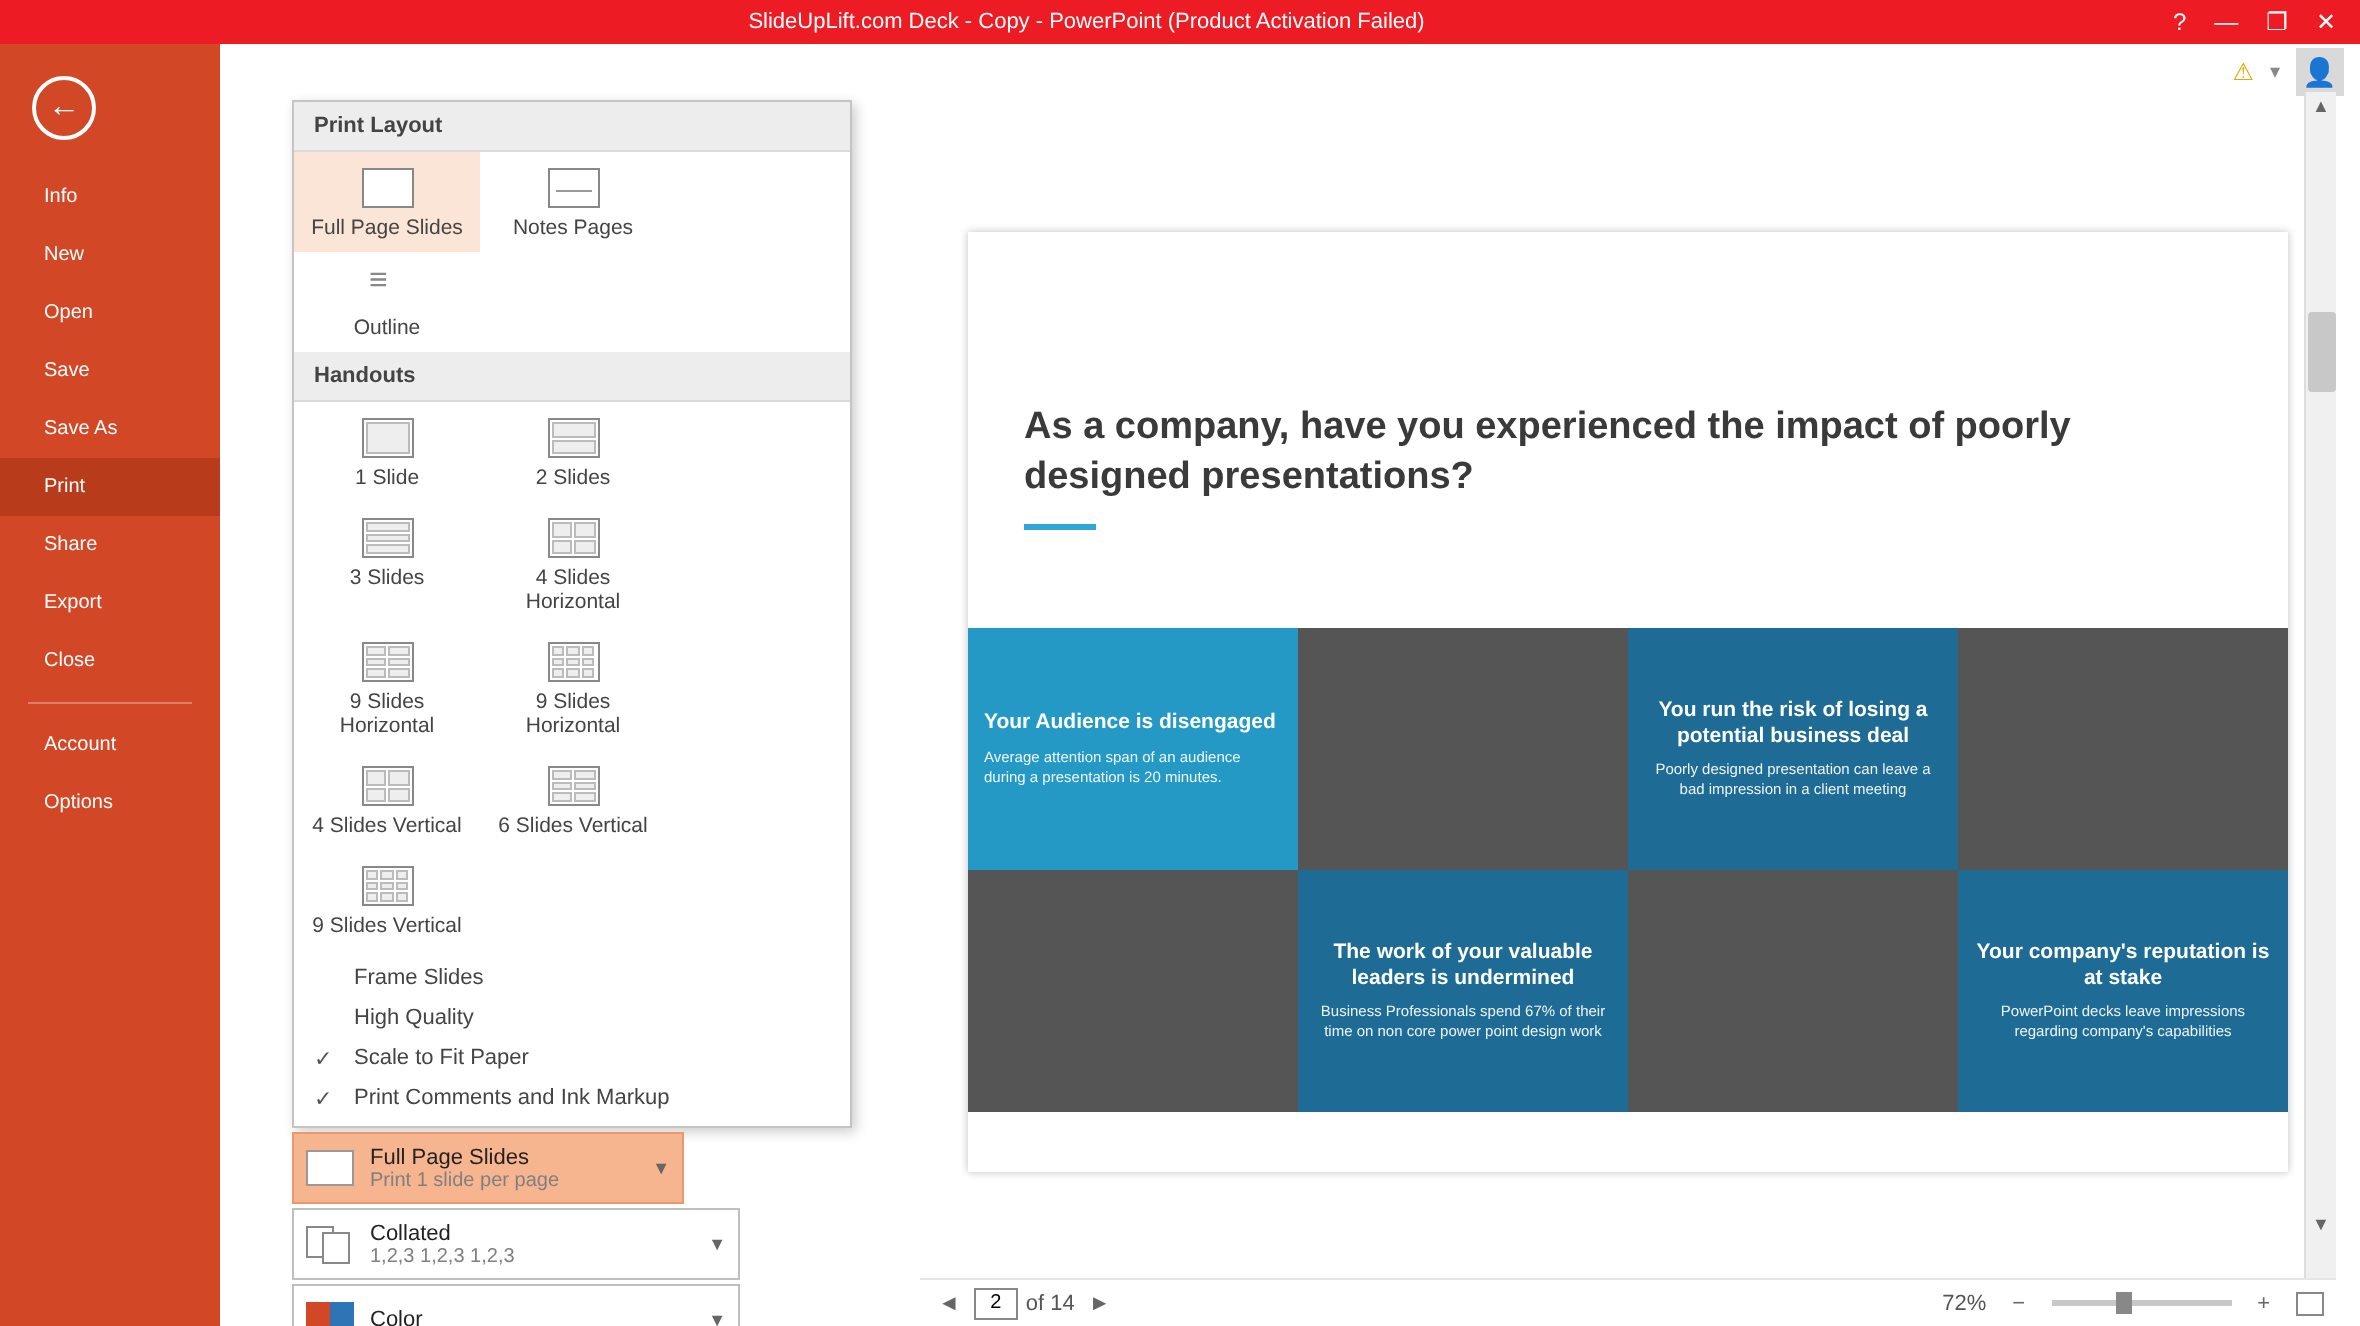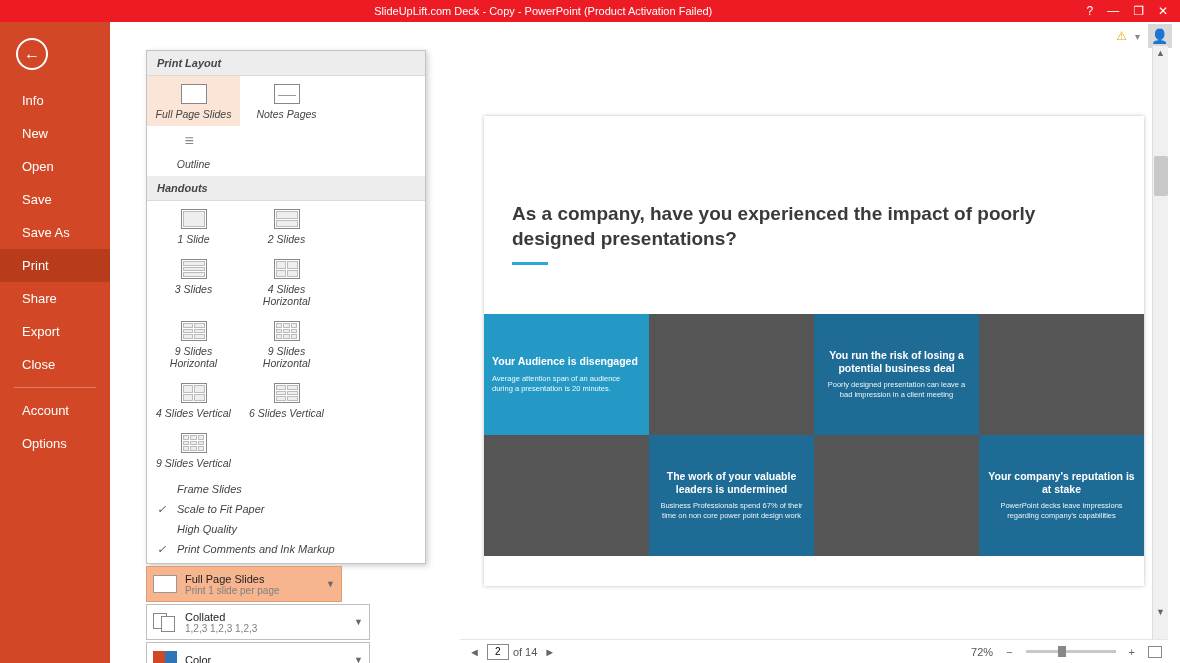--- a/index.html
+++ b/index.html
@@ -8,33 +8,33 @@
 .titlebar { height: 22px; background: #ed1c24; display: flex; align-items: center; color: #fff; font-size: 11px; }
 .titlebar .title { flex: 1; text-align: center; }
 .titlebar .controls { display: flex; gap: 14px; padding-right: 12px; align-items: center; }
 .titlebar .controls span { cursor: pointer; font-size: 12px; }
 
 .main { display: flex; height: 641px; }
 
 .backstage-nav { width: 110px; background: #d24726; color: #fff; display: flex; flex-direction: column; padding-top: 10px; }
 .back-btn { width: 32px; height: 32px; border: 2px solid #fff; border-radius: 50%; margin: 6px 0 14px 16px; display: flex; align-items: center; justify-content: center; cursor: pointer; }
 .back-btn::before { content: '←'; font-size: 16px; color: #fff; }
-.nav-item { padding: 9px 22px; font-size: 13px; cursor: pointer; }
+.nav-item { padding: 9px 22px; font-size: 10px; cursor: pointer; }
 .nav-item.selected { background: #b83b1c; }
 .nav-sep { height: 1px; background: rgba(255,255,255,0.3); margin: 6px 14px; }
 
 .content { flex: 1; position: relative; background: #fff; }
 
 .account-bar { position: absolute; top: 2px; right: 8px; display: flex; align-items: center; gap: 8px; }
 .warn-icon { color: #e6a700; font-size: 12px; }
 .user-icon { width: 24px; height: 24px; background: #d9d9d9; display: flex; align-items: center; justify-content: center; color: #888; font-size: 14px; }
 
 .print-panel { position: absolute; left: 36px; top: 28px; width: 280px; }
 
-.layout-popup { width: 280px; background: #fff; border: 1px solid #c4c4c4; box-shadow: 2px 2px 6px rgba(0,0,0,0.2); font-style: italic; }
+.layout-popup { width: 280px; background: #fff; border: 1px solid #c4c4c4; box-shadow: 2px 2px 6px rgba(0,0,0,0.2); }
 .layout-section-header { background: #ededed; padding: 6px 10px; font-size: 11px; font-weight: 600; color: #444; border-bottom: 1px solid #dadada; }
 .layout-grid { display: flex; flex-wrap: wrap; }
 .layout-cell { width: 93px; padding: 8px 4px 6px; text-align: center; cursor: pointer; }
 .layout-cell.selected { background: #fbe5d6; }
 .layout-icon { width: 26px; height: 20px; border: 1px solid #888; margin: 0 auto 4px; background: #fff; position: relative; }
 .layout-icon.notes::after { content:''; position:absolute; bottom:1px; left:3px; right:3px; height:6px; border-top:1px solid #999; }
 .layout-icon.outline { border: none; }
 .layout-icon.outline::before { content:'≡'; font-size: 16px; color:#888; position:absolute; left:4px; top:-2px; }
 .layout-icon.handout { display:grid; padding:1px; gap:1px; }
 .layout-icon.h1 { grid-template: 1fr/1fr; }
@@ -239,22 +239,22 @@
                 <span></span>
                 <span></span>
                 <span></span>
                 <span></span>
               </div>
               <div class="layout-label">9 Slides Vertical</div>
             </div>
         </div>
         <div class="layout-options">
           <div class="layout-opt">Frame Slides</div>
+          <div class="layout-opt">High Quality</div>
           <div class="layout-opt checked">Scale to Fit Paper</div>
-          <div class="layout-opt">High Quality</div>
           <div class="layout-opt checked">Print Comments and Ink Markup</div>
         </div>
       </div>
 
       <div class="setting-row highlight">
         <div class="icon-box"></div>
         <div class="text">
           <div class="line1">Full Page Slides</div>
           <div class="line2">Print 1 slide per page</div>
         </div>

